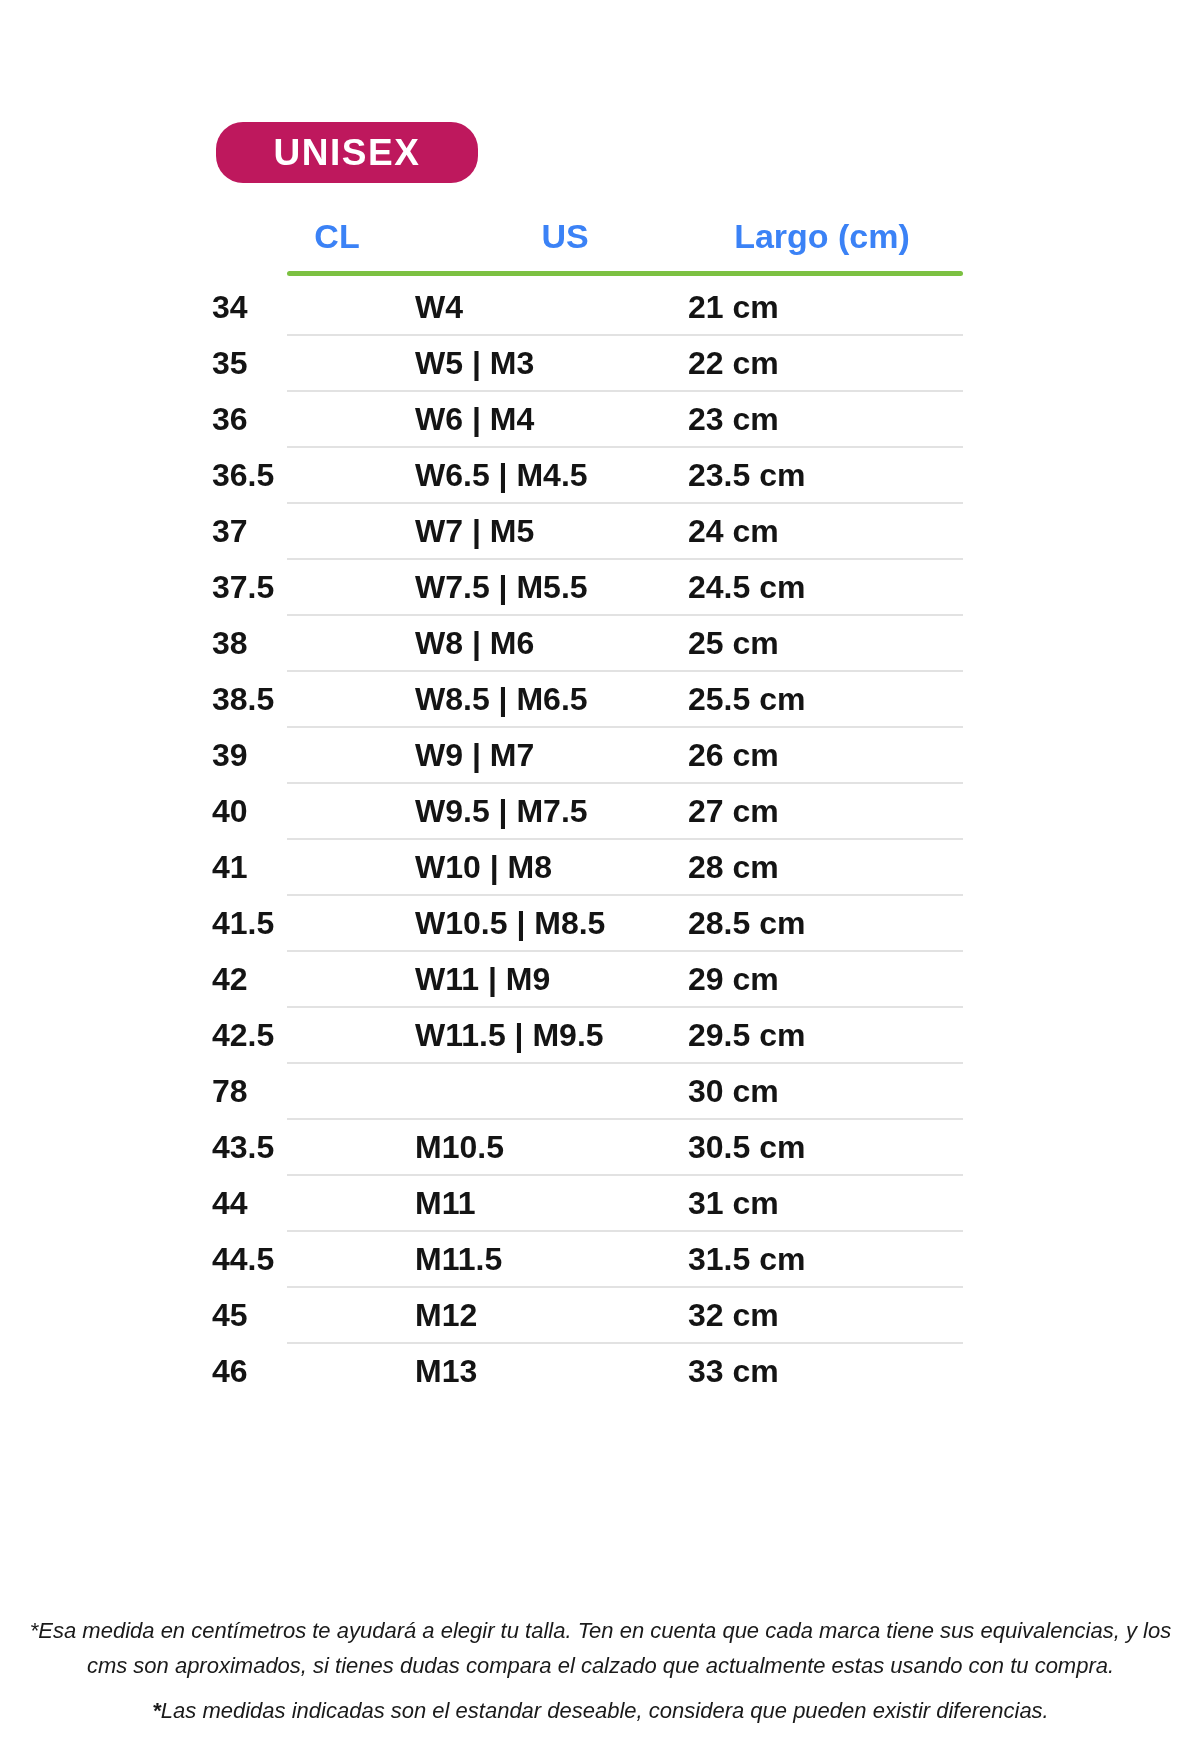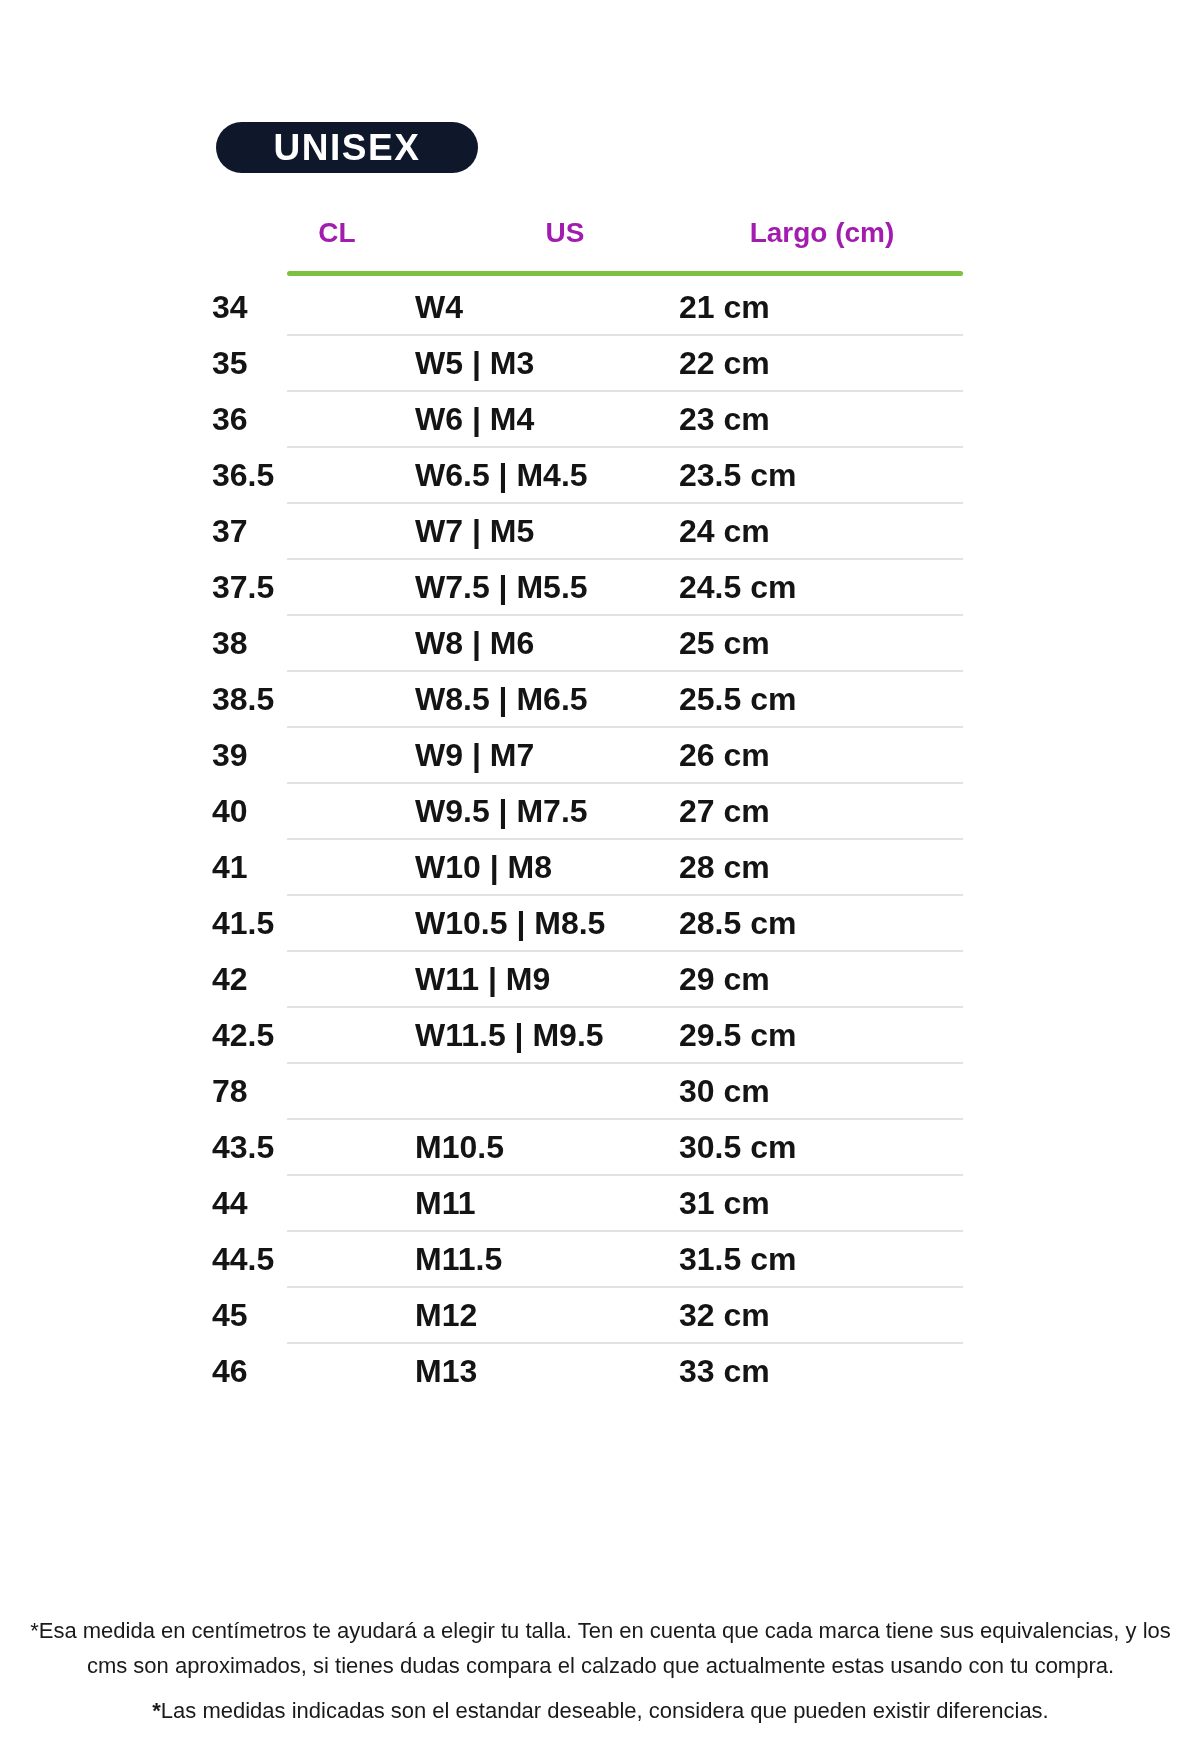--- a/index.html
+++ b/index.html
@@ -12,42 +12,42 @@
     overflow: hidden;
     color: #121212;
   }
 
   
   .badge {
     position: absolute;
     left: 216px;
     top: 122px;
     width: 262px;
-    height: 51px;
-    background: #0f172a;
+    height: 61px;
+    background: #be185d;
     border-radius: 27px;
     display: flex;
     align-items: center;
     justify-content: center;
     text-align: center;
   }
   .badge span {
     color: #ffffff;
     font-size: 37px;
     font-weight: bold;
     letter-spacing: 1.5px;
   }
 
   
   .th {
     position: absolute;
     top: 217px;
-    font-size: 28px;
+    font-size: 34px;
     font-weight: bold;
-    color: #a21caf;
+    color: #3b82f6;
     text-align: center;
   }
   .th-cl    { left: 237px; width: 200px; }
   .th-us    { left: 415px; width: 300px; }
   .th-largo { left: 672px; width: 300px; }
 
   .header-underline {
     position: absolute;
     left: 287px;
     top: 271px;
@@ -76,29 +76,30 @@
     height: 54px;
     line-height: 54px;
     font-size: 32px;
     font-weight: bold;
     color: #141414;
     text-align: left;
     white-space: nowrap;
   }
   .cell-cl    { left: -75px; width: 250px; }
   .cell-us    { left: 128px; width: 300px; }
-  .cell-largo { left: 392px; width: 300px; }
+  .cell-largo { left: 401px; width: 300px; }
 
   
   .footnotes {
     position: absolute;
     left: 0;
     top: 1613px;
     width: 100%;
     text-align: center;
+    font-style: italic;
   }
   .note {
     margin: 0 auto;
     max-width: 1160px;
     font-size: 22px;
     line-height: 35px;
     color: #1a1a1a;
   }
   .note2 { margin-top: 10px; }
   .note2 .ast { font-weight: bold; }

